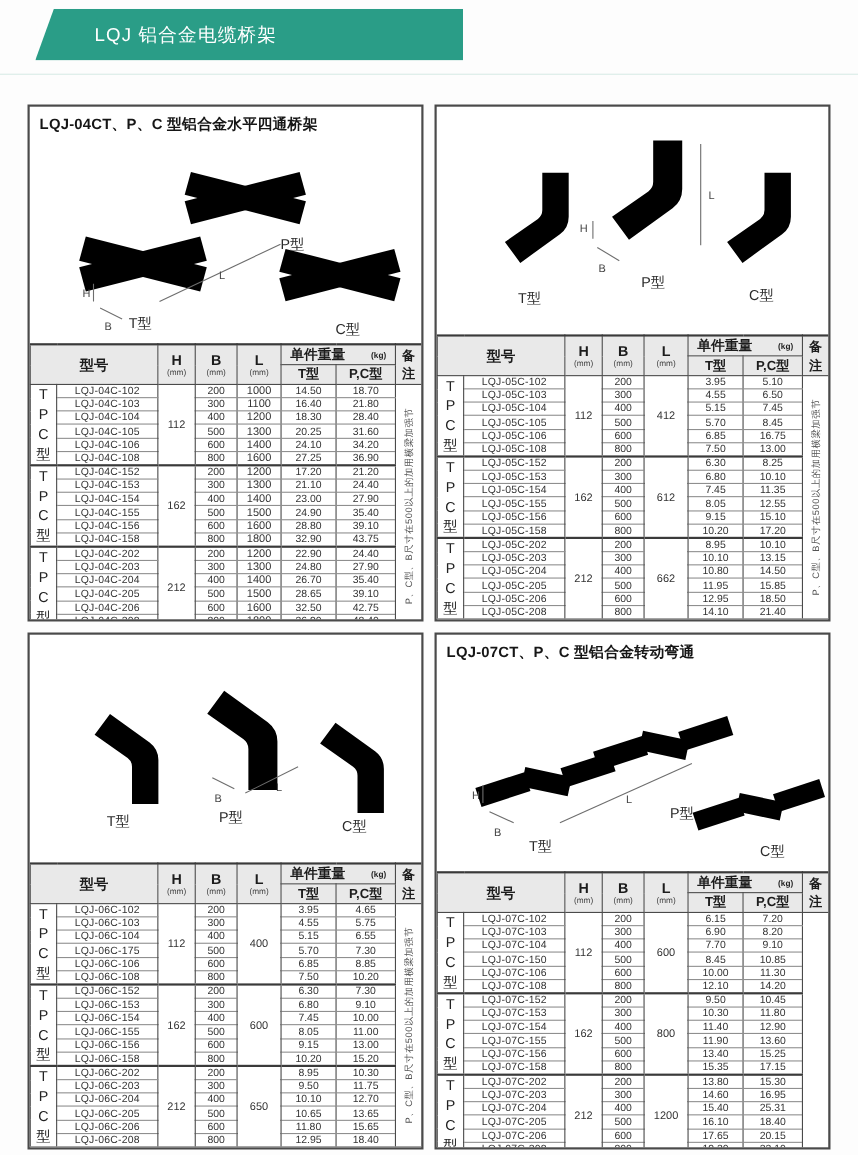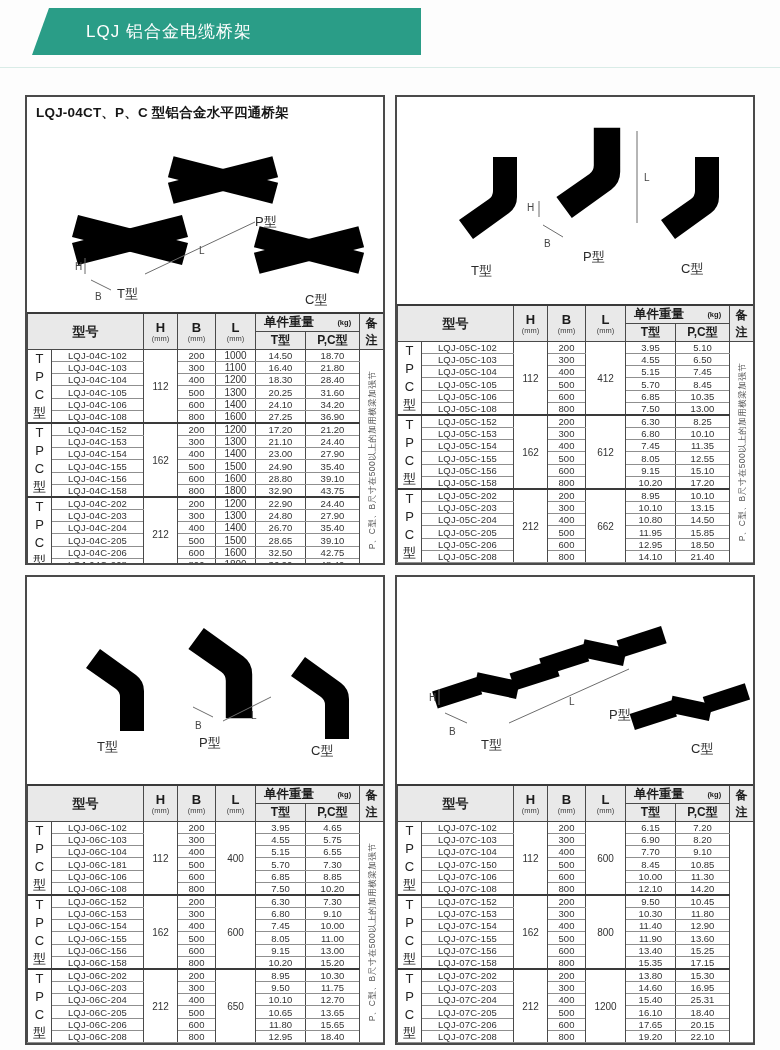--- a/index.html
+++ b/index.html
@@ -410,21 +410,21 @@
         <tr>
           <td class="model">LQJ-05C-105</td>
           <td class="b-val">500</td>
           <td>5.70</td>
           <td>8.45</td>
         </tr>
         <tr>
           <td class="model">LQJ-05C-106</td>
           <td class="b-val">600</td>
           <td>6.85</td>
-          <td>10.35</td>
+          <td>16.75</td>
         </tr>
         <tr>
           <td class="model">LQJ-05C-108</td>
           <td class="b-val">800</td>
           <td>7.50</td>
           <td>13.00</td>
         </tr>
         <tr class="group-start">
           <td class="group-label" rowspan="6">
             <div>T</div>
@@ -590,21 +590,21 @@
           <td>4.55</td>
           <td>5.75</td>
         </tr>
         <tr>
           <td class="model">LQJ-06C-104</td>
           <td class="b-val">400</td>
           <td>5.15</td>
           <td>6.55</td>
         </tr>
         <tr>
-          <td class="model">LQJ-06C-181</td>
+          <td class="model">LQJ-06C-175</td>
           <td class="b-val">500</td>
           <td>5.70</td>
           <td>7.30</td>
         </tr>
         <tr>
           <td class="model">LQJ-06C-106</td>
           <td class="b-val">600</td>
           <td>6.85</td>
           <td>8.85</td>
         </tr>
@@ -700,20 +700,21 @@
           <td class="model">LQJ-06C-208</td>
           <td class="b-val">800</td>
           <td>12.95</td>
           <td>18.40</td>
         </tr>
       </tbody>
   </table>
 </section>
 
 <section class="panel" id="p4">
+  <h2>LQJ-07CT、P、C 型铝合金转动弯通</h2>
   <div class="diagram">
     <svg class="diag" viewBox="0 0 356 190">
       <use href="#sym-zigzag" transform="translate(98,105) scale(0.9)"></use>
       <use href="#sym-zigzag" transform="translate(205,72) scale(0.9)"></use>
       <use href="#sym-zigzag" transform="translate(292,128) scale(0.85)"></use>
       <line class="dimline" x1="42" y1="112" x2="42" y2="128"></line>
       <line class="dimline" x1="48" y1="136" x2="70" y2="146"></line>
       <line class="dimline" x1="112" y1="146" x2="232" y2="92"></line>
       <text class="dim" x="32" y="124">H</text>
       <text class="dim" x="52" y="158">B</text>

